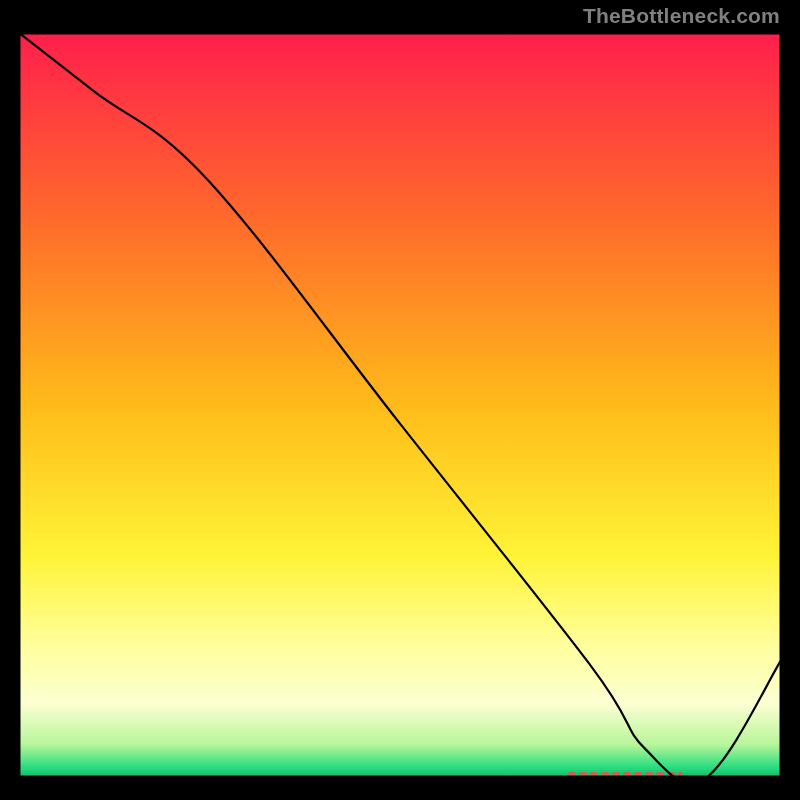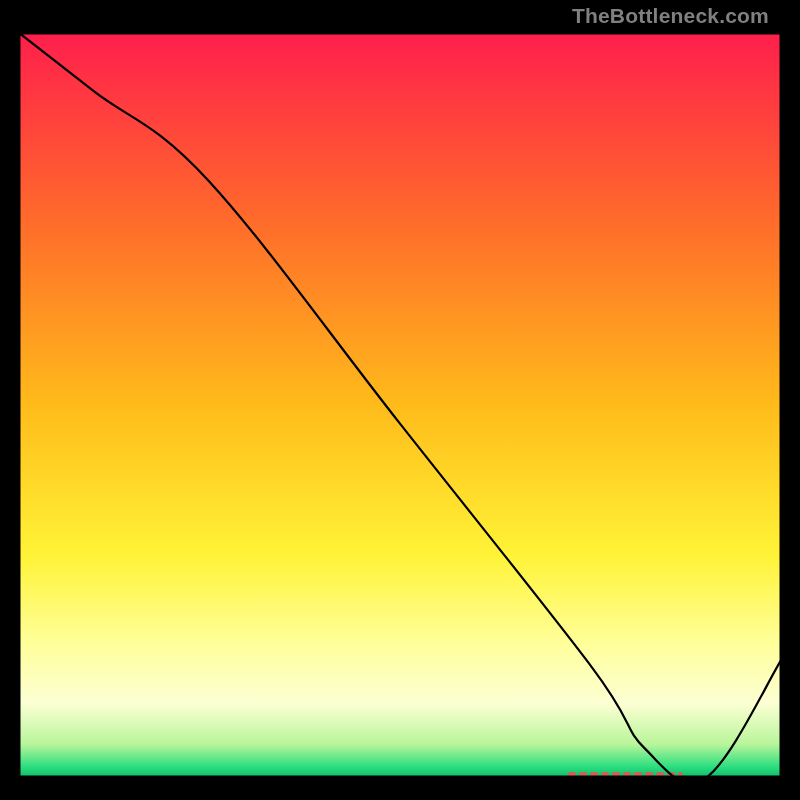--- a/index.html
+++ b/index.html
@@ -12,21 +12,21 @@
     font-family: Arial, Helvetica, sans-serif;
   }
   .container {
     width: 800px;
     height: 800px;
     position: relative;
   }
   .attribution {
     position: absolute;
     top: 4px;
-    right: 31px;
+    right: 20px;
     color: #808080;
     font-size: 21px;
     font-weight: 600;
     letter-spacing: 0.2px;
   }
   .plot-frame {
     position: absolute;
     left: 18px;
     top: 32px;
     width: 764px;

